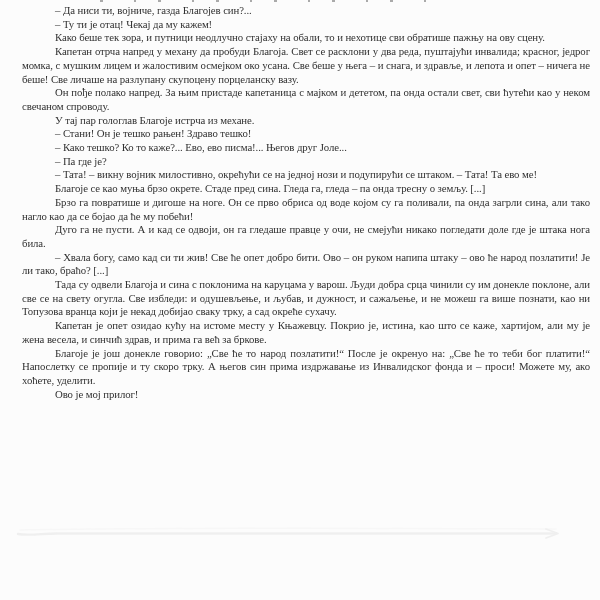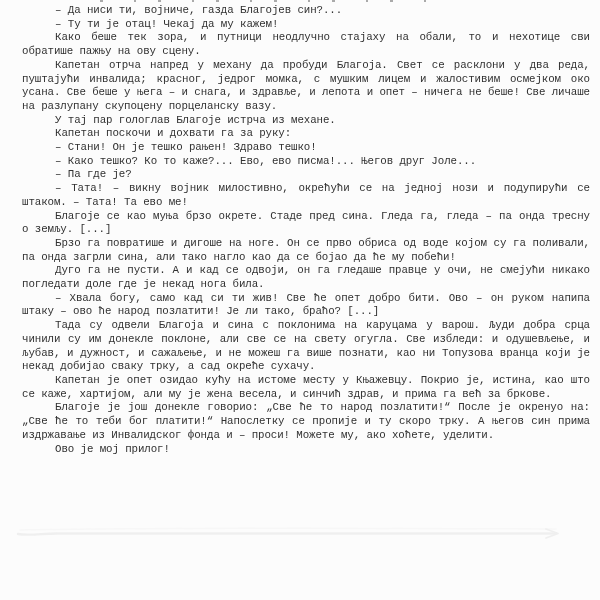--- a/index.html
+++ b/index.html
@@ -9,21 +9,21 @@
     --divider-faint:#f7f7f7;
     --remnant:#8f8f8f;
   }
   html,body{margin:0;padding:0;}
   body{background:var(--background);}
   .page{
     position:relative;
     width:600px;height:600px;
     background:var(--background);
     overflow:hidden;
-    font-family:Liberation Mono, monospace;
+    font-family:Liberation Serif, serif;
   }
   .text-column{
     position:absolute;
     left:22px;right:10px;top:4px;
     color:var(--text);
     font-size:10.8px;
     line-height:13.7px;
     text-align:justify;
     letter-spacing:-0.1px;
   }
@@ -52,29 +52,29 @@
 
 <div class="page">
 
   <div class="clipped-remnant"></div>
 
   <div class="text-column">
       <p>– Да ниси ти, војниче, газда Благојев син?...</p>
       <p>– Ту ти је отац! Чекај да му кажем!</p>
       <p>Како беше тек зора, и путници неодлучно стајаху на обали, то и нехотице сви обратише пажњу на ову сцену.</p>
       <p>Капетан отрча напред у механу да пробуди Благоја. Свет се расклони у два реда, пуштајући инвалида; красног, једрог момка, с мушким лицем и жалостивим осмејком око усана. Све беше у њега – и снага, и здравље, и лепота и опет – ничега не беше! Све личаше на разлупану скупоцену порцеланску вазу.</p>
+      <p>Он пође полако напред. За њим пристаде капетаница с мајком и дететом, па онда остали свет, сви ћутећи као у неком свечаном спроводу.</p>
       <p>У тај пар гологлав Благоје истрча из механе.</p>
-      <p>Капетан поскочи и дохвати га за руку:</p>
       <p>– Стани! Он је тешко рањен! Здраво тешко!</p>
       <p>– Како тешко? Ко то каже?... Ево, ево писма!... Његов друг Јоле...</p>
       <p>– Па где је?</p>
       <p>– Тата! – викну војник милостивно, окрећући се на једној нози и подупирући се штаком. – Тата! Та ево ме!</p>
       <p>Благоје се као муња брзо окрете. Стаде пред сина. Гледа га, гледа – па онда тресну о земљу. [...]</p>
       <p>Брзо га повратише и дигоше на ноге. Он се прво обриса од воде којом су га поливали, па онда загрли сина, али тако нагло као да се бојао да ће му побећи!</p>
-      <p>Дуго га не пусти. А и кад се одвоји, он га гледаше правце у очи, не смејући никако погледати доле где је некад нога била.</p>
+      <p>Дуго га не пусти. А и кад се одвоји, он га гледаше правце у очи, не смејући никако погледати доле где је штака нога била.</p>
       <p>– Хвала богу, само кад си ти жив! Све ће опет добро бити. Ово – он руком напипа штаку – ово ће народ позлатити! Је ли тако, браћо? [...]</p>
       <p>Тада су одвели Благоја и сина с поклонима на каруцама у варош. Људи добра срца чинили су им донекле поклоне, али све се на свету огугла. Све избледи: и одушевљење, и љубав, и дужност, и сажаљење, и не можеш га више познати, као ни Топузова вранца који је некад добијао сваку трку, а сад окреће сухачу.</p>
       <p>Капетан је опет озидао кућу на истоме месту у Књажевцу. Покрио је, истина, као што се каже, хартијом, али му је жена весела, и синчић здрав, и прима га већ за бркове.</p>
       <p>Благоје је још донекле говорио: „Све ће то народ позлатити!“ После је окренуо на: „Све ће то теби бог платити!“ Напослетку се пропије и ту скоро трку. А његов син прима издржавање из Инвалидског фонда и – проси! Можете му, ако хоћете, уделити.</p>
       <p>Ово је мој прилог!</p>
     </div>
 
   <svg class="progress-divider" width="600" height="18" viewBox="0 0 600 18" xmlns="http://www.w3.org/2000/svg">
     <path d="M20 6 C 120 4, 350 4, 556 5" fill="none" stroke="var(--divider-faint)" stroke-width="1.6" stroke-linecap="round"></path>
     <path d="M18 10 C 30 12, 45 9, 60 9.5 L 556 9.5" fill="none" stroke="var(--divider)" stroke-width="2.4" stroke-linecap="round"></path>

